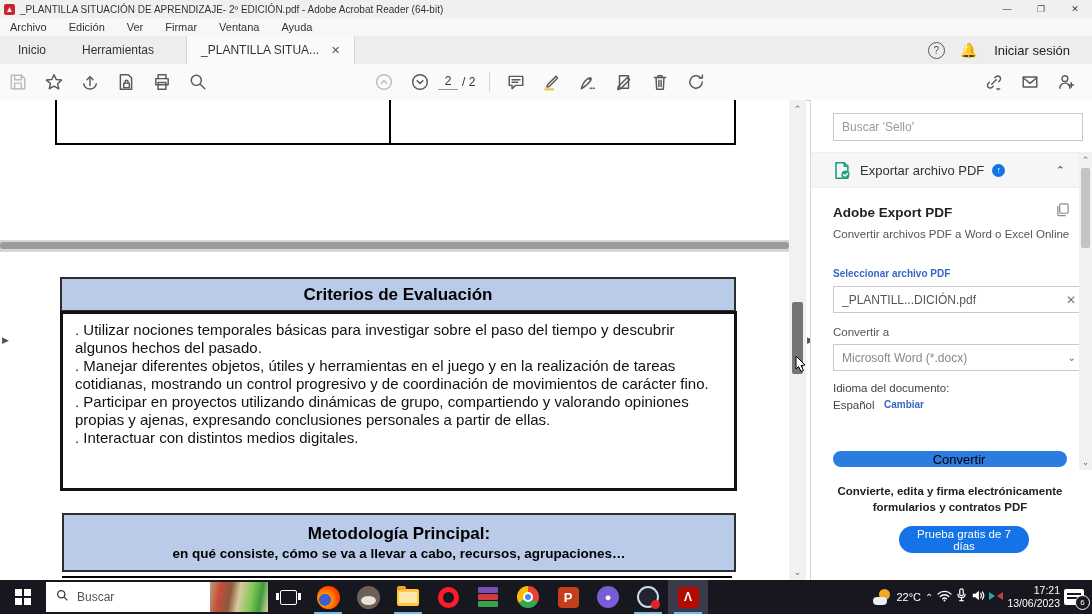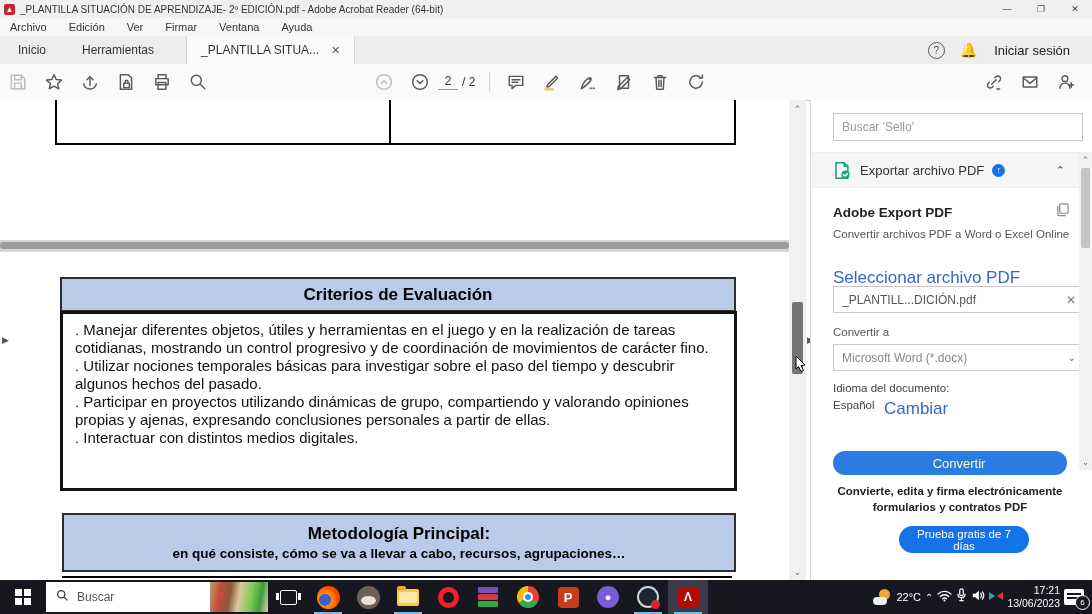--- a/index.html
+++ b/index.html
@@ -67,27 +67,27 @@
     font-size:12px;color:#333;padding:0 8px;background:#fff;}
   .rp-search::placeholder{color:#9a9a9a;}
   .rp-row{position:absolute;left:0;top:52px;width:268px;height:34px;background:#f6f6f6;
     display:flex;align-items:center;gap:8px;padding-left:22px;border-top:1px solid #eee;border-bottom:1px solid #eee;}
   .rp-row-label{font-size:13px;color:#333;}
   .bluedot{width:13px;height:13px;border-radius:50%;background:#1473e6;color:#fff;font-size:9px;
     display:flex;align-items:center;justify-content:center;}
   .rp-chev{position:absolute;right:36px;color:#444;font-size:11px;}
   .rp-h{position:absolute;left:22px;font-weight:bold;font-size:13.5px;color:#222;}
   .rp-sub{position:absolute;left:22px;font-size:11.5px;color:#555;}
-  .rp-link{position:absolute;left:22px;font-size:17px;color:#3667c8;}
+  .rp-link{position:absolute;left:22px;font-size:10px;color:#3667c8;font-weight:bold;}
   .rp-box{position:absolute;left:22px;width:234px;height:25px;border:1px solid #c9c9c9;
     display:flex;align-items:center;padding:0 8px;font-size:12px;color:#555;background:#fff;}
   .rp-box .x{margin-left:auto;color:#777;font-size:12px;}
   .rp-box .chev{margin-left:auto;color:#666;font-size:10px;}
-  .convert-btn{position:absolute;left:22px;top:351px;width:234px;height:24px;border-radius:12px;
-    background:#2a7ce0;color:#fef9c3;font-size:13px;display:flex;align-items:center;justify-content:center;border:none;padding-left:24px;}
+  .convert-btn{position:absolute;left:22px;top:351px;width:234px;height:16px;border-radius:12px;
+    background:#2a7ce0;color:#000000;font-size:13px;display:flex;align-items:center;justify-content:center;border:none;padding-left:24px;}
   .promo{position:absolute;left:14px;top:384px;width:250px;text-align:center;font-weight:bold;
     font-size:11.5px;color:#222;line-height:1.35;}
   .trial-btn{position:absolute;left:88px;top:426px;width:130px;height:27px;border-radius:14px;
     background:#1473e6;color:#fff;font-size:11.5px;display:flex;align-items:center;justify-content:center;border:none;}
   
   .taskbar{left:0;top:580px;width:1092px;height:34px;background:#17171f;display:flex;align-items:center;}
   .startbtn{width:46px;height:34px;display:flex;align-items:center;justify-content:center;}
   .winlogo{display:grid;grid-template-columns:7px 7px;grid-template-rows:7px 7px;gap:1.5px;}
   .winlogo span{background:#fff;}
   .tb-search{width:222px;height:30px;background:#fff;display:flex;align-items:center;
@@ -325,22 +325,22 @@
     <div class="hline" style="left:55px;top:43px;width:681px;"></div>
 
     <div class="page-gap"></div>
     <div class="page-gap-bar"></div>
 
     <div class="hdr-box" style="left:60px;top:177px;width:672px;height:31px;">
       <span class="t1">Criterios de Evaluación</span>
     </div>
 
     <div class="body-box">
+      <p>. Utilizar nociones temporales básicas para investigar sobre el paso del tiempo y descubrir algunos hechos del pasado.</p>
       <p>. Manejar diferentes objetos, útiles y herramientas en el juego y en la realización de tareas cotidianas, mostrando un control progresivo y de coordinación de movimientos de carácter fino.</p>
-      <p>. Utilizar nociones temporales básicas para investigar sobre el paso del tiempo y descubrir algunos hechos del pasado.</p>
       <p>. Participar en proyectos utilizando dinámicas de grupo, compartiendo y valorando opiniones propias y ajenas, expresando conclusiones personales a partir de ellas.</p>
       <p>. Interactuar con distintos medios digitales.</p>
     </div>
 
     <div class="hdr-box" style="left:62px;top:413px;width:670px;height:55px;">
       <span class="t1">Metodología Principal:</span>
       <span class="t2">en qué consiste, cómo se va a llevar a cabo, recursos, agrupaciones…</span>
     </div>
     <div class="hline" style="left:62px;top:476px;width:670px;"></div>
   </div>

